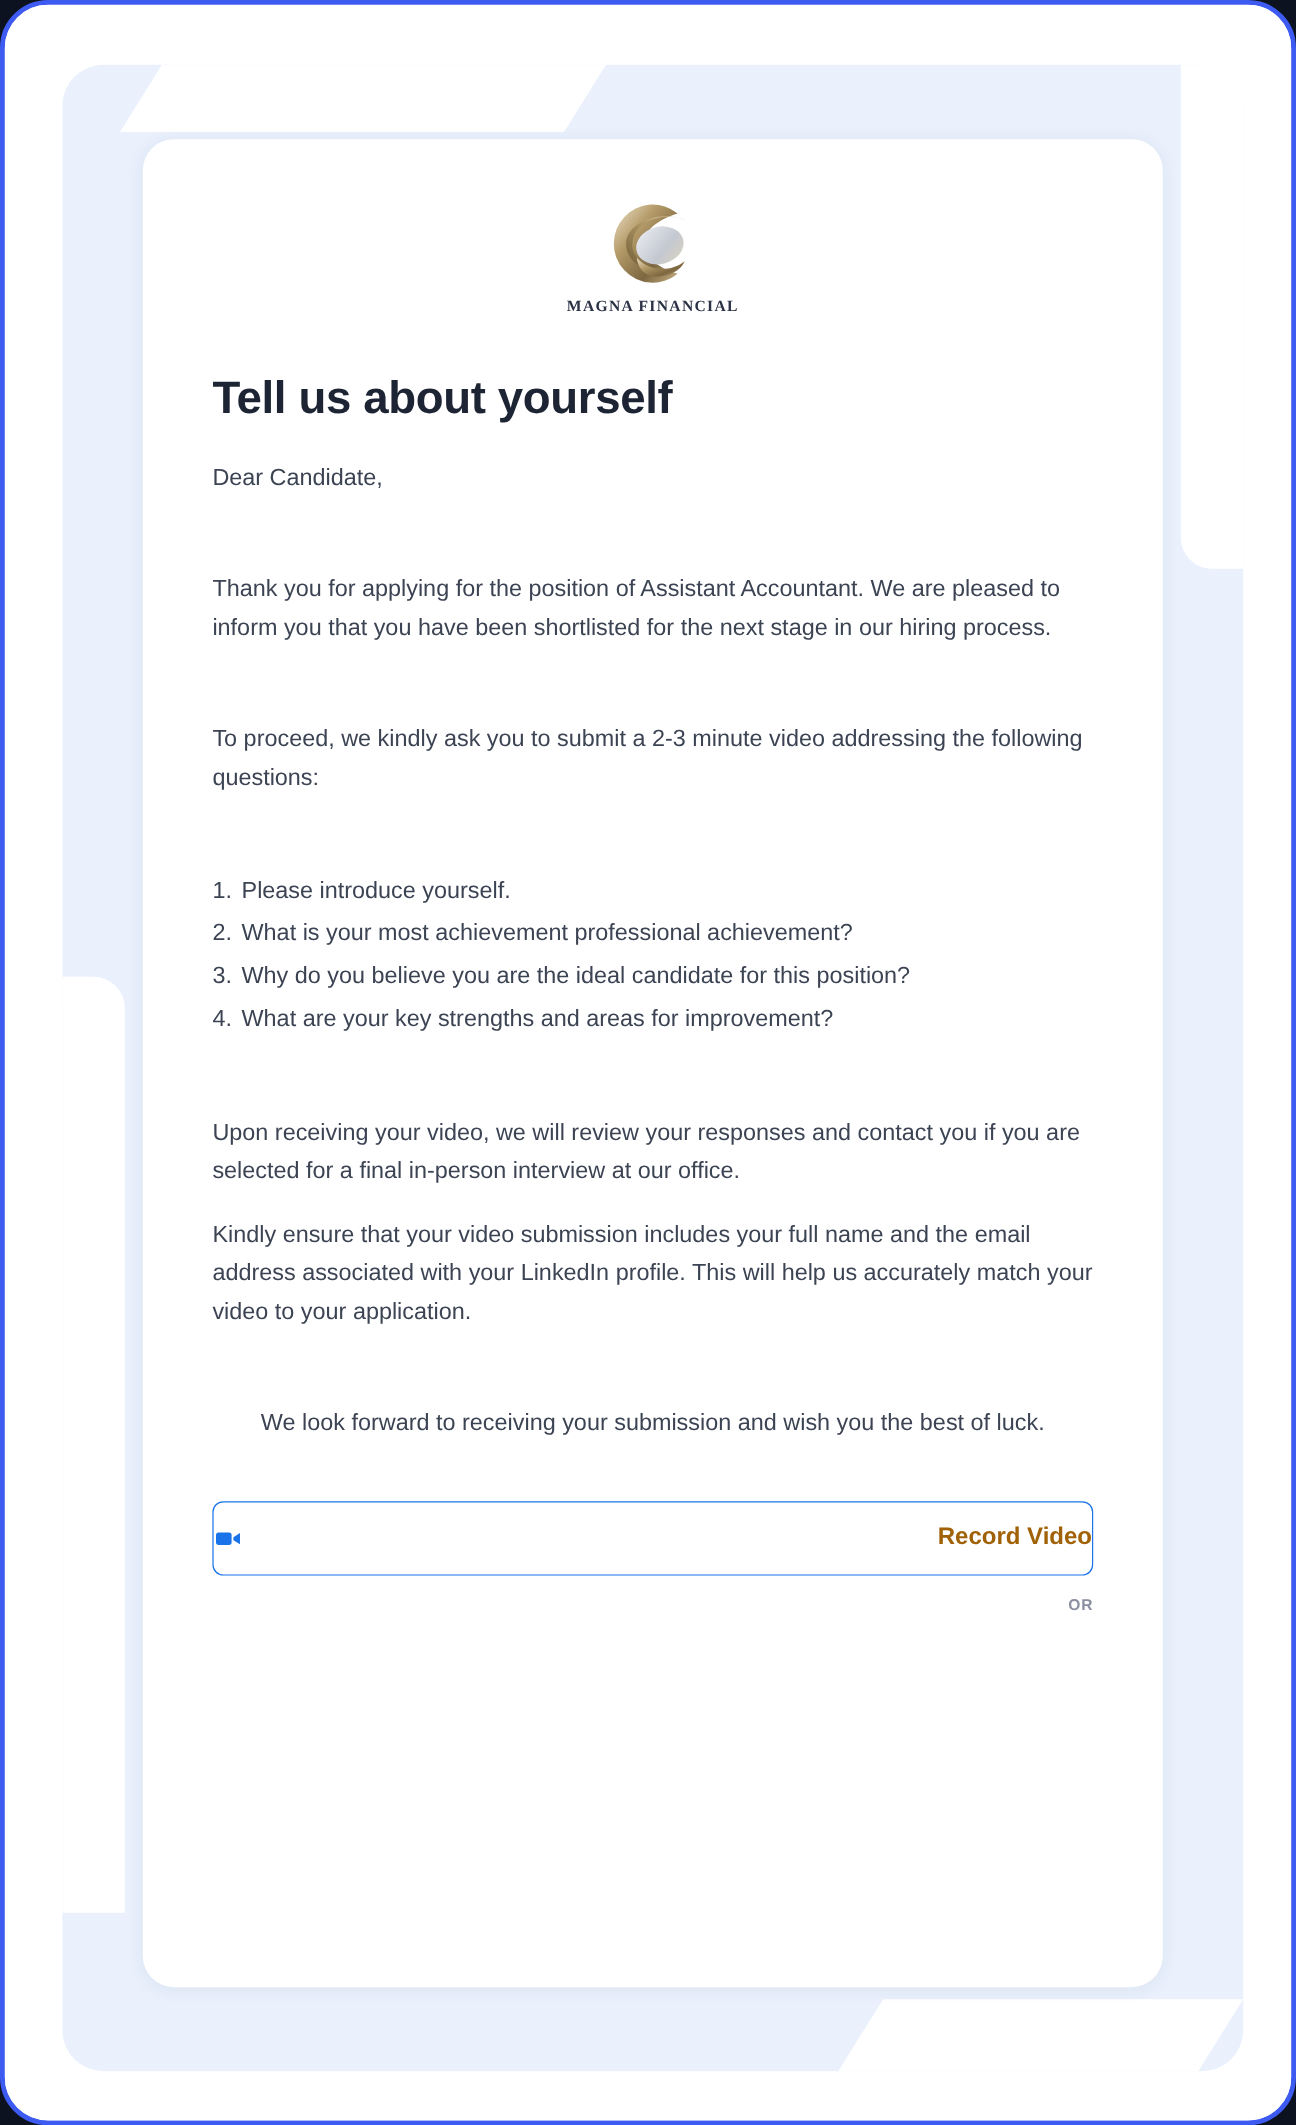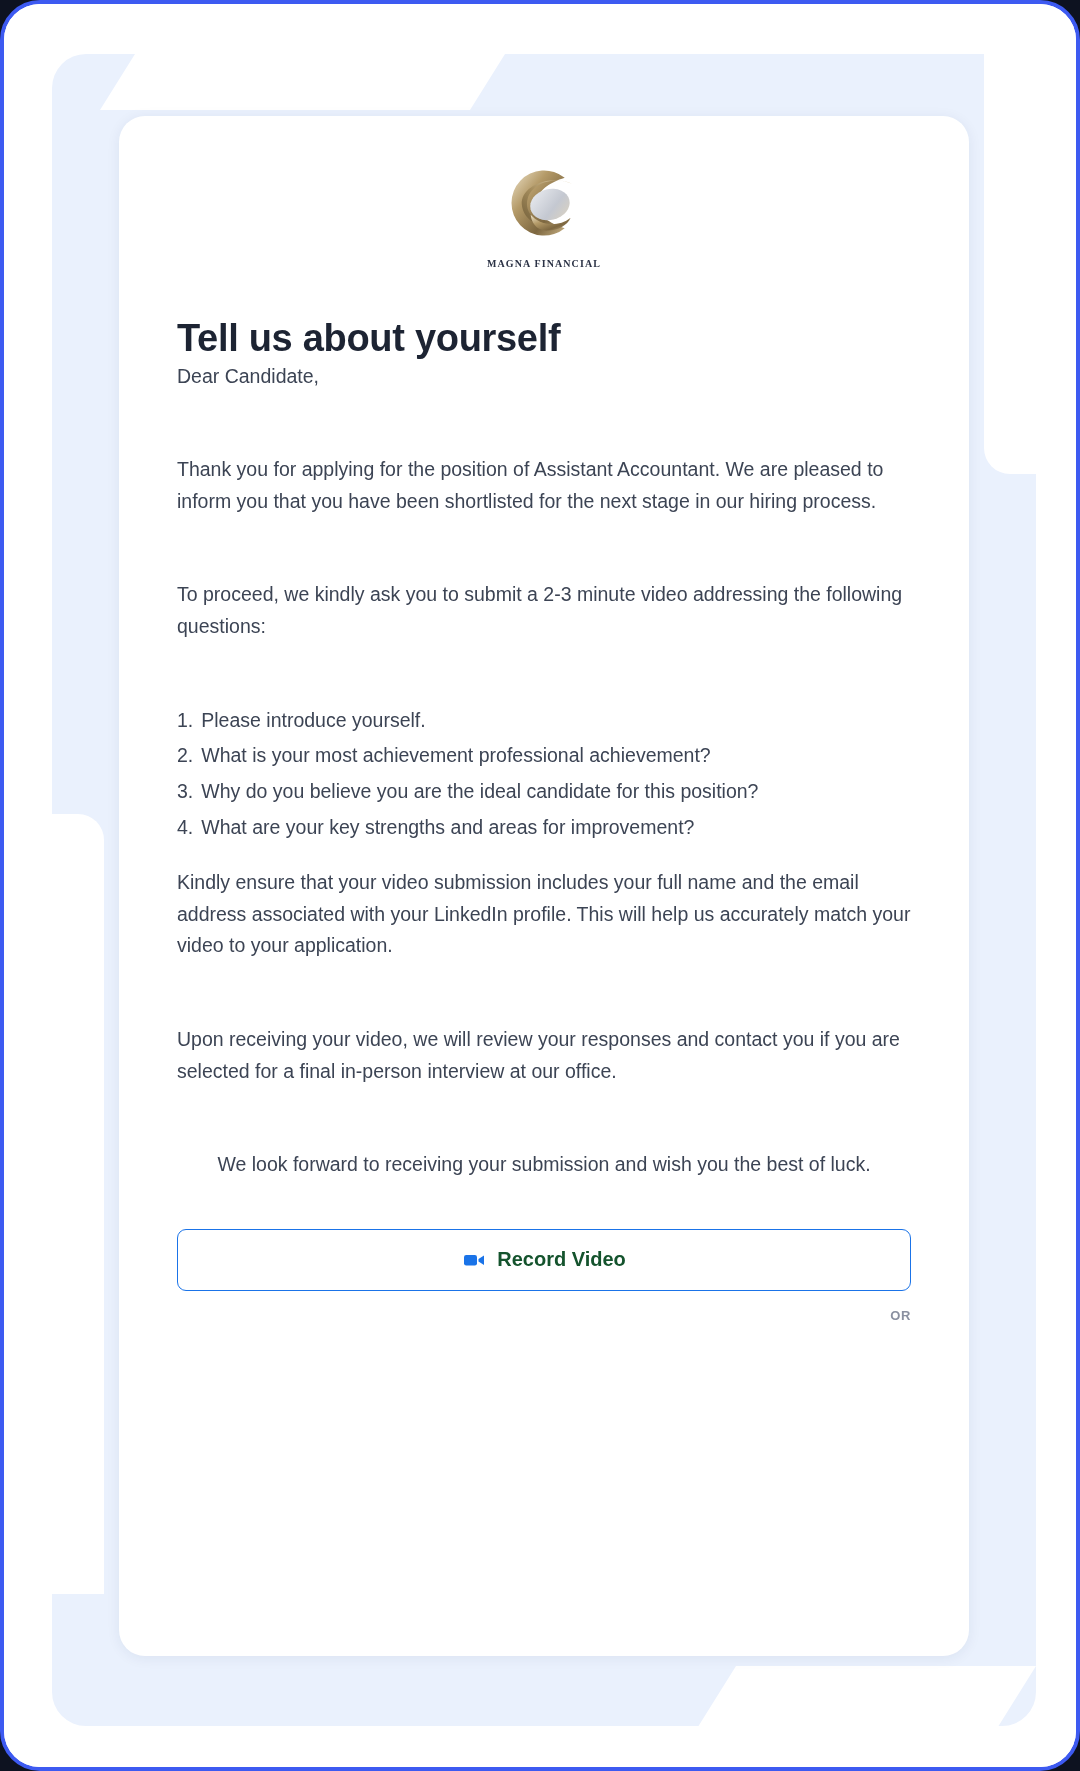--- a/index.html
+++ b/index.html
@@ -102,23 +102,23 @@
     display: flex;
     flex-direction: column;
     align-items: center;
   }
   #logo-mark {
     width: 74px;
     height: 74px;
     display: block;
   }
   #logo-wordmark {
-    margin-top: 18px;
+    margin-top: 7px;
     font-family: "Liberation Serif", serif;
-    font-size: 10px;
+    font-size: 13px;
     letter-spacing: 1.1px;
     color: #2b3245;
     font-weight: 700;
     text-align: center;
   }
 
   
   #page-title {
     margin-top: 48px;
     font-size: 38px;
@@ -127,21 +127,21 @@
     color: #1d2433;
     letter-spacing: -0.3px;
   }
 
   
   .body-text {
     font-size: 19.5px;
     line-height: 1.62;
     color: #3c4454;
   }
-  #salutation { }
+  #salutation { margin-top: 28px; }
   #para-thankyou { margin-top: 62px; }
   #para-proceed  { margin-top: 62px; }
 
   #question-list {
     margin-top: 60px;
     list-style: none;
   }
   #question-list li {
     font-size: 19.5px;
     line-height: 1.83;
@@ -157,27 +157,27 @@
 
   
   #actions { margin-top: 48px; }
 
   .action-button {
     width: 100%;
     height: 62px;
     background: #ffffff;
     border: 1.6px solid #1a73e8;
     border-radius: 9px;
-    color: #14532d;
+    color: #a16207;
     font-family: "Liberation Sans", sans-serif;
     font-size: 20px;
     font-weight: 700;
     display: flex;
     align-items: center;
-    justify-content: center;
+    justify-content: space-between;
     gap: 11px;
     cursor: pointer;
   }
   .action-button svg { display: block; }
 
   #or-divider {
     text-align: right;
     font-size: 13px;
     font-weight: 700;
     letter-spacing: .6px;
@@ -256,22 +256,22 @@
       <li>
         <span class="q-num">3.</span>
         <span class="q-text">Why do you believe you are the ideal candidate for this position?</span>
       </li>
       <li>
         <span class="q-num">4.</span>
         <span class="q-text">What are your key strengths and areas for improvement?</span>
       </li>
     </ol>
 
+    <p id="para-review" class="body-text">Upon receiving your video, we will review your responses and contact you if you are selected for a final in-person interview at our office.</p>
     <p id="para-ensure" class="body-text">Kindly ensure that your video submission includes your full name and the email address associated with your LinkedIn profile. This will help us accurately match your video to your application.</p>
-    <p id="para-review" class="body-text">Upon receiving your video, we will review your responses and contact you if you are selected for a final in-person interview at our office.</p>
     <p id="para-closing" class="body-text">We look forward to receiving your submission and wish you the best of luck.</p>
 
     <div id="actions">
 
       <button class="action-button">
         <svg width="24" height="24" viewBox="0 0 24 24">
           <rect x="2" y="7" width="13" height="10.5" rx="2.2" fill="#1a73e8"></rect>
           <path d="M16.5 11 L22 7.6 V16.9 L16.5 13.5 Z" fill="#1a73e8"></path>
         </svg>
         <span>Record Video</span>

